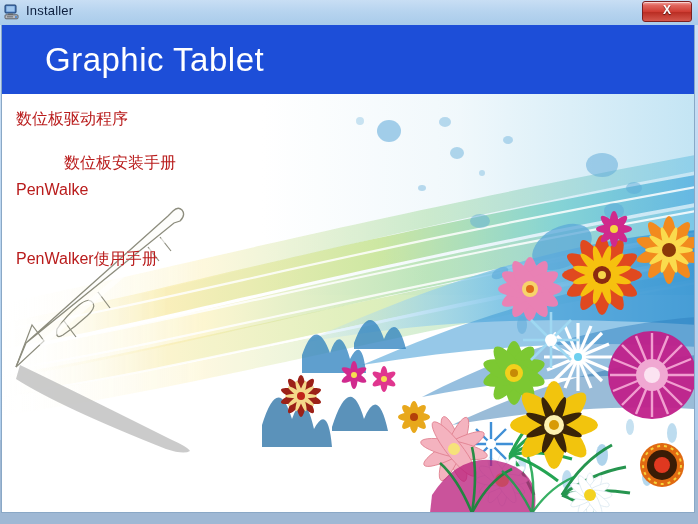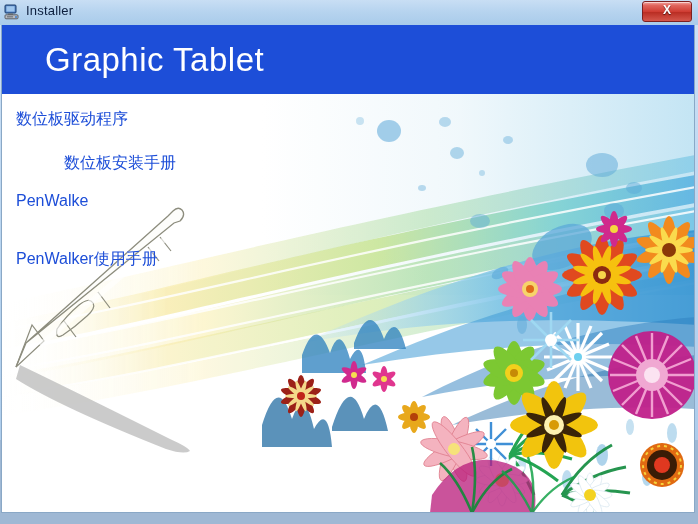--- a/index.html
+++ b/index.html
@@ -65,27 +65,27 @@
   }
 
   
   .art{position:absolute;left:0;top:0;width:694px;height:488px;z-index:1;}
   .art svg{display:block;width:694px;height:488px;}
 
   
   .links{position:absolute;left:0;top:0;width:320px;z-index:8;}
   .link{
     position:absolute;left:14px;white-space:nowrap;
-    color:#1d4ed8;font-size:16px;cursor:pointer;
+    color:#b91c1c;font-size:16px;cursor:pointer;
     font-family:"Liberation Sans","DejaVu Sans",sans-serif;
     text-shadow:0 0 1px rgba(255,255,255,.9);
   }
   .lk0{top:84px;}
   .lk1{top:128px;margin-left:48px;}
-  .lk2{top:167px;}
+  .lk2{top:156px;}
   .lk3{top:210px;margin-top:14px;}
 </style>
 </head>
 <body>
 
 <div class="window">
 
   <div class="titlebar">
 
     <span class="tb-icon">

